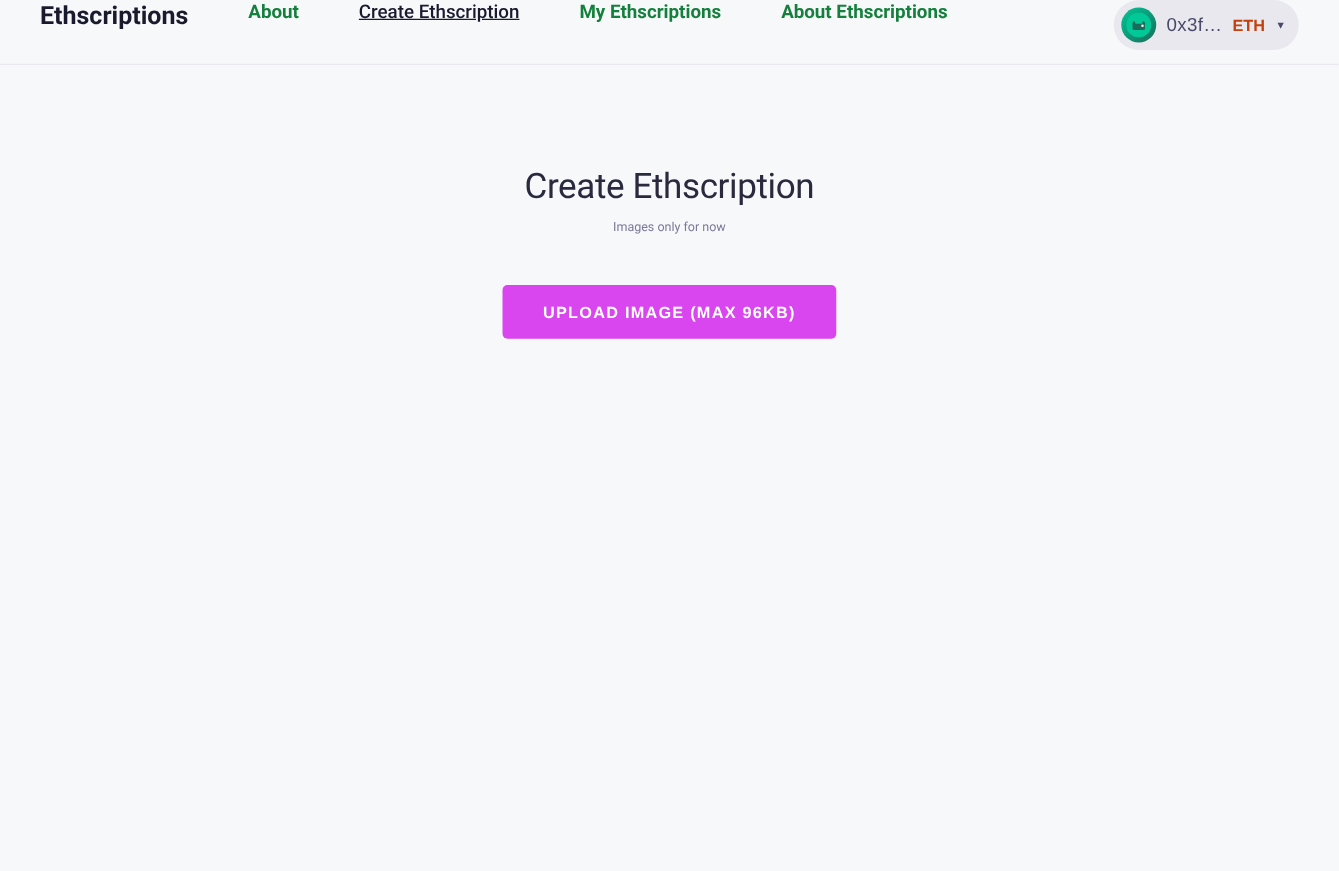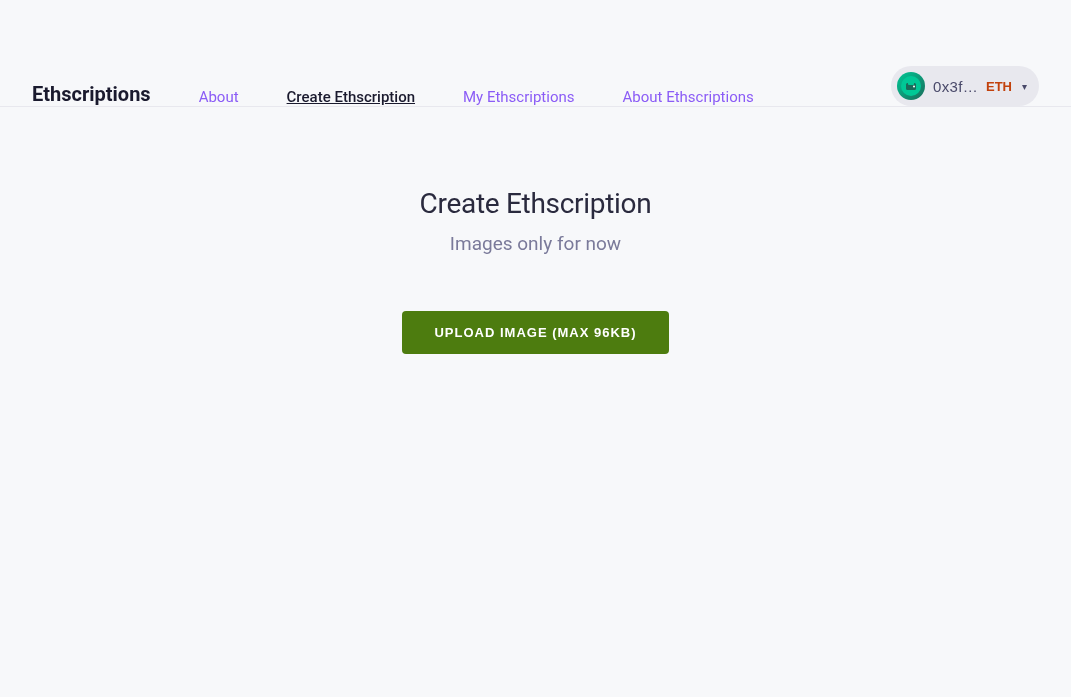--- a/index.html
+++ b/index.html
@@ -11,49 +11,49 @@
     body {
       font-family: -apple-system, BlinkMacSystemFont, 'Segoe UI', Roboto, Helvetica, Arial, sans-serif;
       background-color: #f7f8fa;
       color: #1a1a2e;
       width: 1071px;
       min-height: 697px;
     }
 
     nav {
       display: flex;
-      align-items: flex-end;
+      align-items: flex-start;
       padding: 0 32px;
-      height: 72px;
+      height: 52px;
       background-color: #f7f8fa;
       border-bottom: 1px solid #e8e8ee;
-      margin-top: 35px;
     }
 
     .nav-logo {
       font-size: 20px;
       font-weight: 700;
       color: #1a1a2e;
       margin-right: 48px;
       white-space: nowrap;
     }
 
     .nav-links {
       display: flex;
       align-items: center;
       gap: 48px;
       flex: 1;
     }
 
     .nav-link {
       font-size: 15px;
-      color: #8b5cf6;
+      color: #15803d;
       text-decoration: none;
       cursor: pointer;
       white-space: nowrap;
+      font-weight: bold;
     }
 
     .nav-link.active {
       text-decoration: underline;
       color: #1a1a2e;
       font-weight: 500;
     }
 
     .nav-right {
       display: flex;
@@ -118,37 +118,36 @@
 
     .page-title {
       font-size: 28px;
       font-weight: 400;
       color: #2a2a3e;
       margin-bottom: 12px;
       letter-spacing: -0.3px;
     }
 
     .page-subtitle {
-      font-size: 19px;
+      font-size: 10px;
       color: #7a7a9a;
       margin-bottom: 40px;
     }
 
     .upload-button {
-      background-color: #4d7c0f;
+      background-color: #d946ef;
       color: #ffffff;
       border: none;
       border-radius: 4px;
       padding: 14px 32px;
       font-size: 13px;
       font-weight: 600;
       letter-spacing: 1px;
       text-transform: uppercase;
       cursor: pointer;
-      margin-top: 16px;
     }
   </style>
 </head>
 <body>
 
 <nav>
   <span class="nav-logo">Ethscriptions</span>
 
   <div class="nav-links">
     <a class="nav-link">About</a>

